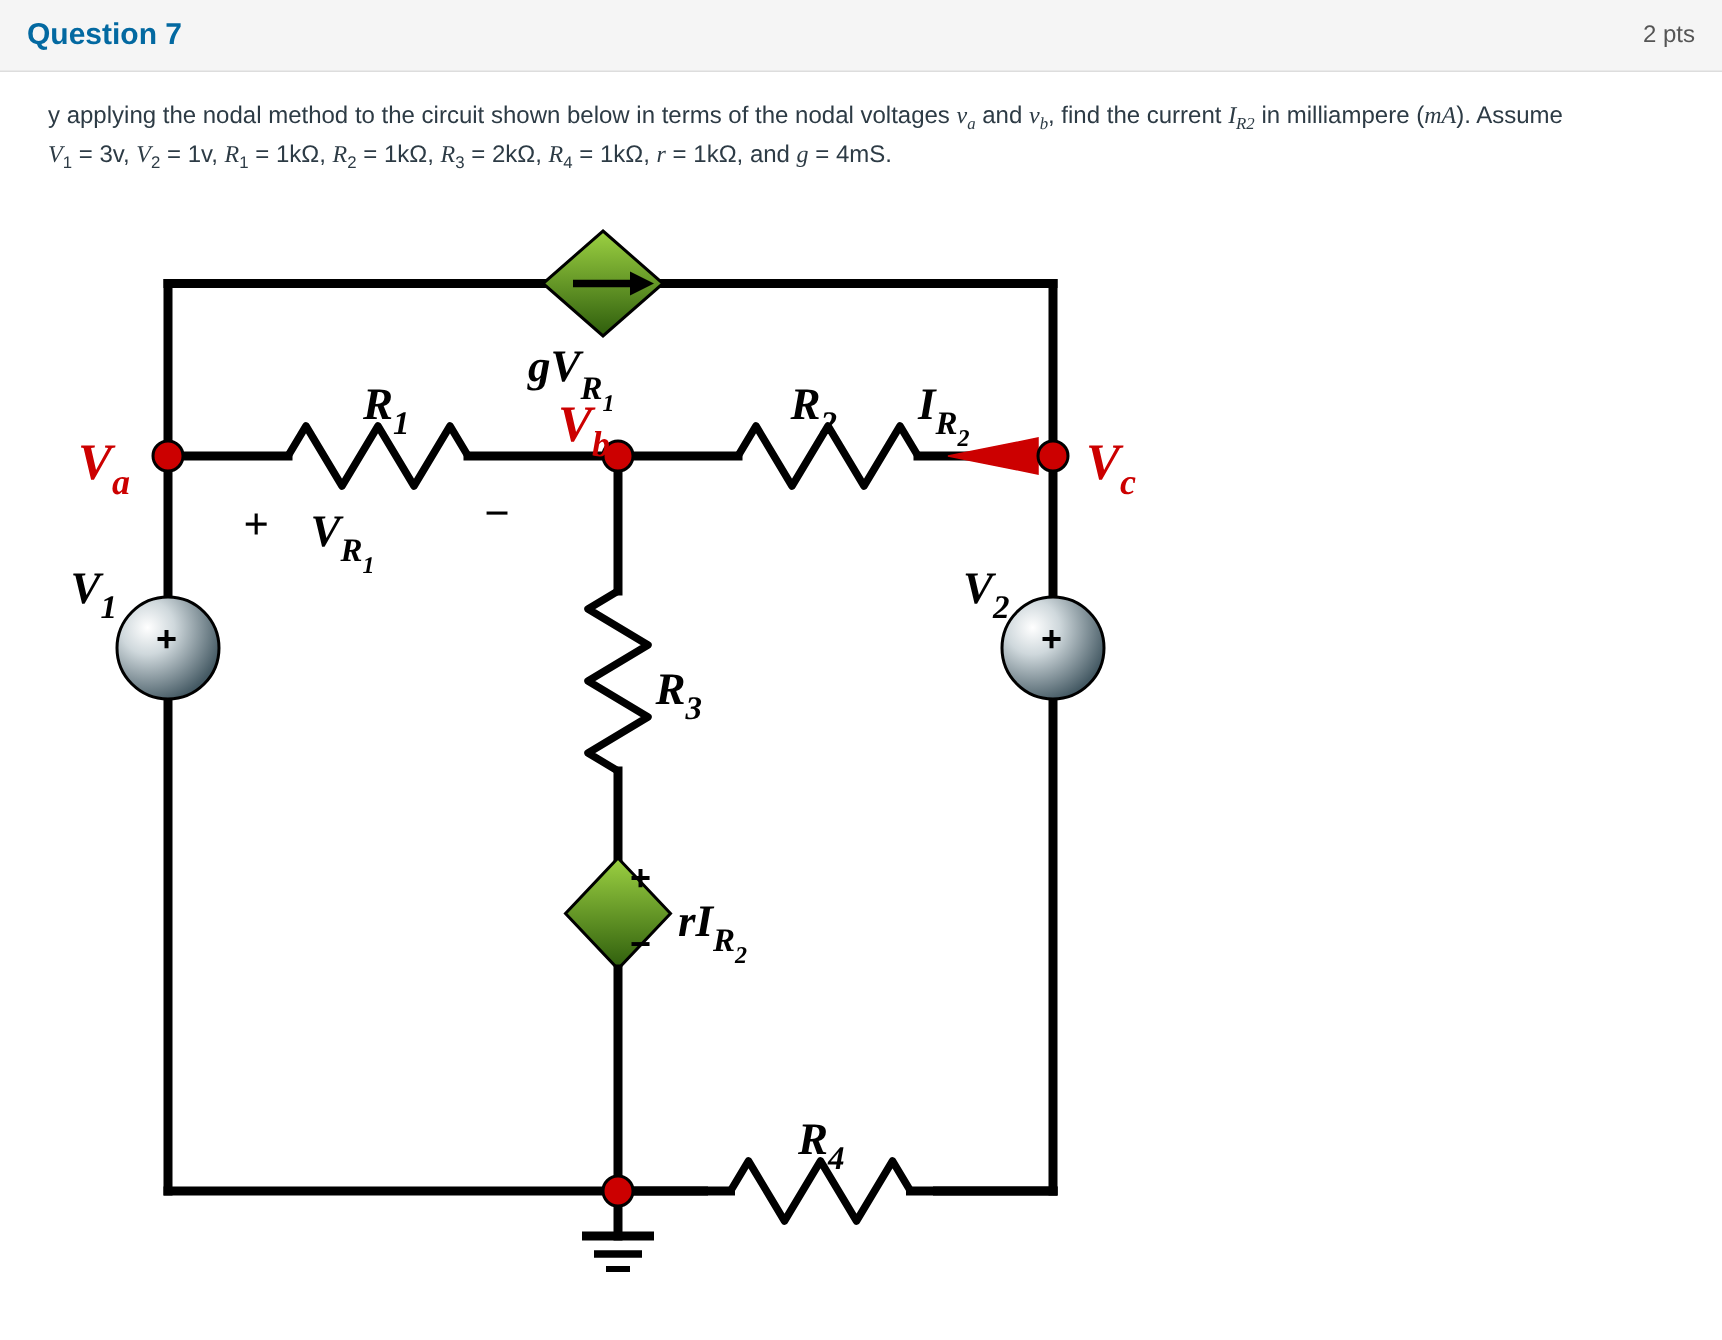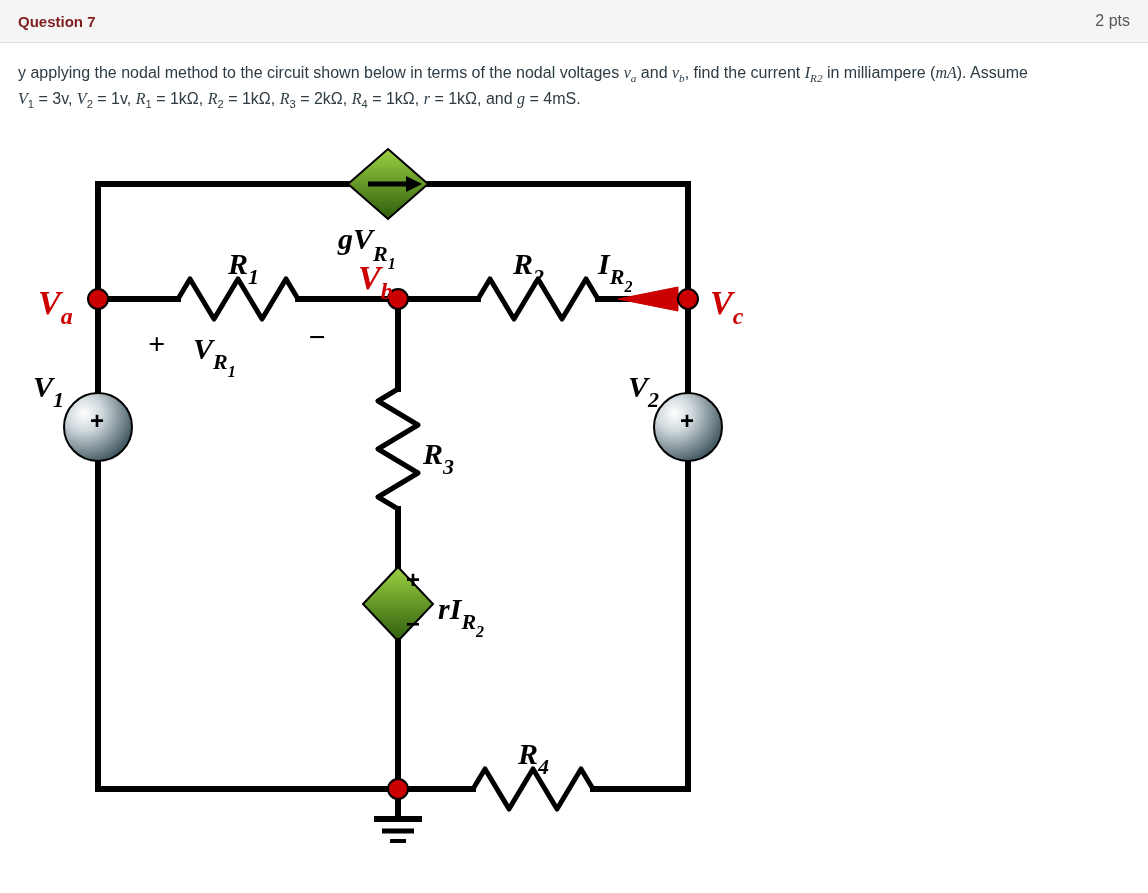--- a/index.html
+++ b/index.html
@@ -11,30 +11,30 @@
     }
     .question-header {
       display: flex;
       justify-content: space-between;
       align-items: center;
       padding: 12px 18px;
       border-bottom: 1px solid #ddd;
       background: #f5f5f5;
     }
     .question-title {
-      font-size: 15px;
+      font-size: 20px;
       font-weight: 700;
-      color: #7f1d1d;
+      color: #0369a1;
     }
     .question-pts {
       font-size: 16px;
       color: #555;
     }
     .question-body {
-      padding: 18px 18px 4px 18px;
+      padding: 18px 18px 4px 32px;
     }
     .prompt {
       font-size: 16px;
       color: #2d3b45;
       line-height: 1.5;
       margin-bottom: 10px;
     }
     .mi { font-style: italic; font-family: "Times New Roman", serif; }
     sub { font-size: 0.7em; vertical-align: sub; }
     .diagram-wrap {

